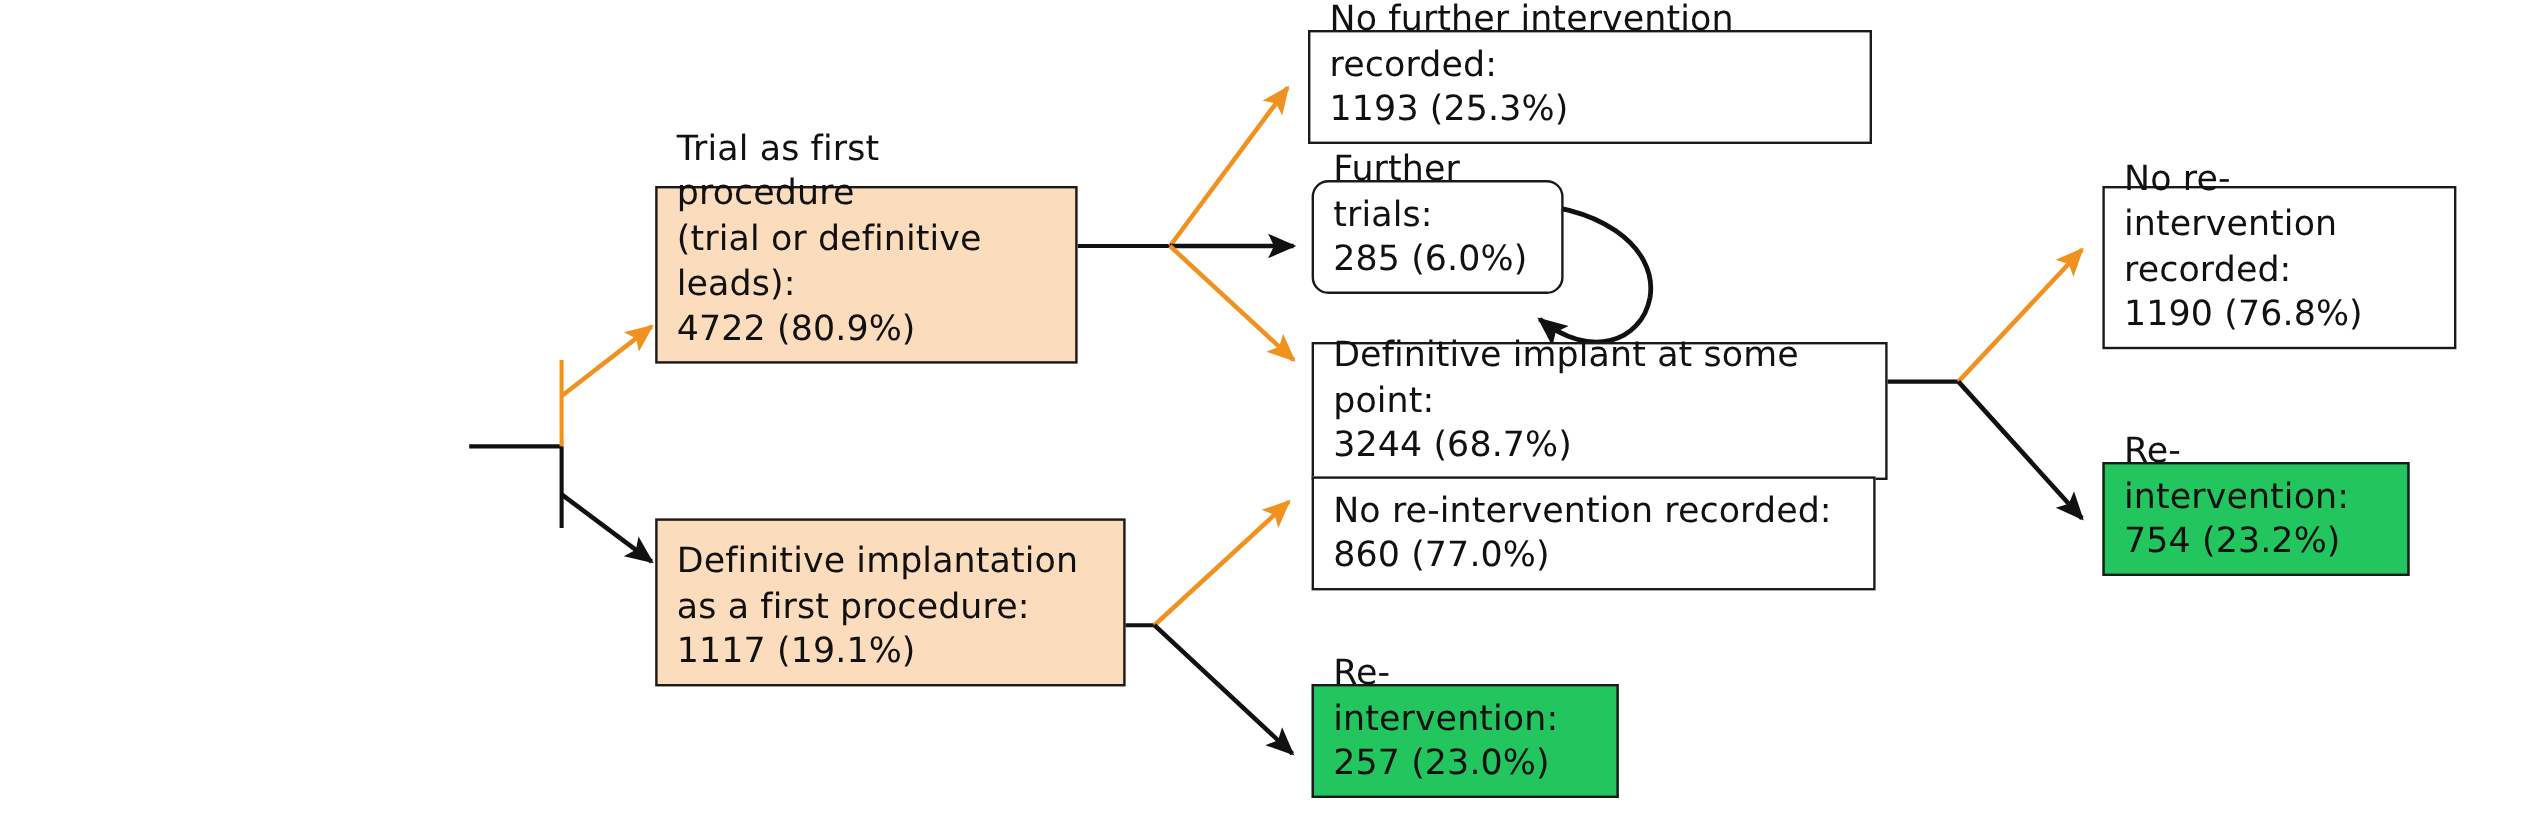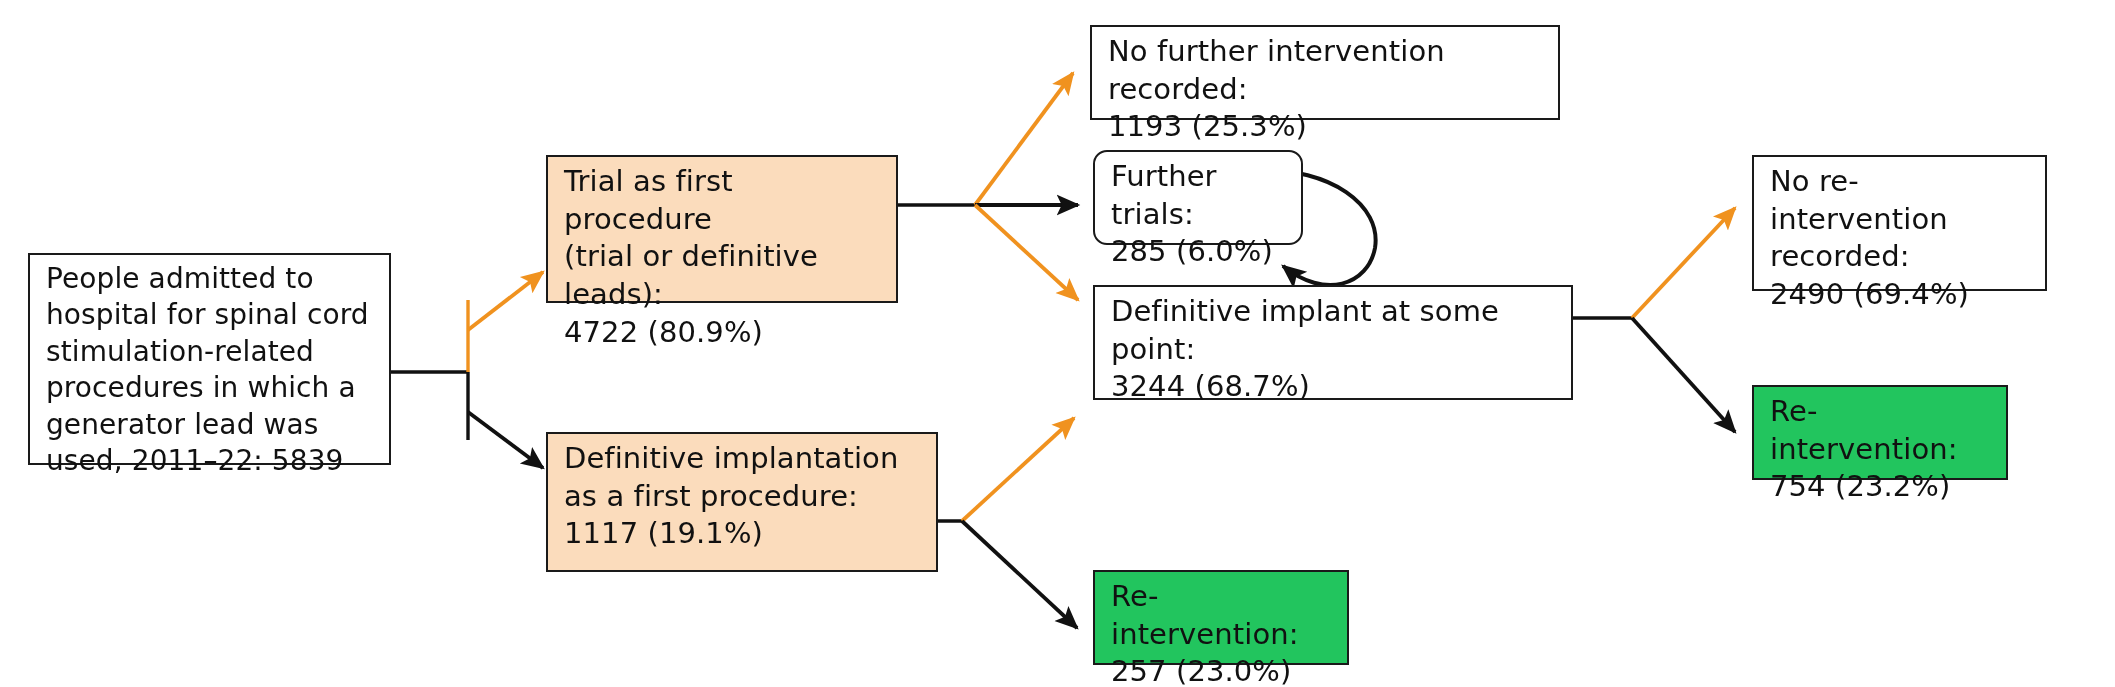--- a/index.html
+++ b/index.html
@@ -27,21 +27,21 @@
     height: 687px;
     pointer-events: none;
   }
   .node {
     position: absolute;
     box-sizing: border-box;
     border: 2.5px solid #1a1a1a;
     background: #ffffff;
     display: flex;
     flex-direction: column;
-    justify-content: flex-start;
+    justify-content: flex-end;
     padding: 6px 14px 8px 16px;
     font-size: 29px;
     line-height: 1.30;
     letter-spacing: 0.1px;
     white-space: pre-line;
     z-index: 2;
   }
   .node.peach  { background: #fbdcbc; }
   .node.salmon { background: #22c55e; }
   .node .txt { display: block; }
@@ -93,28 +93,20 @@
 
     <g>
       <path d="M898,521 L962,521" stroke="#111111" stroke-width="3.4" fill="none"></path>
     </g>
 
     <path d="M962,521 L1074,418" stroke="#f0921f" stroke-width="3.8" fill="none" marker-end="url(#ah-orange)"></path>
 
     <path d="M962,521 L1077,628" stroke="#111111" stroke-width="3.8" fill="none" marker-end="url(#ah-black)"></path>
   </svg>
 
-  <div class="node" style="left:28px; top:253px; width:363px; height:212px; font-size:28px;">
-    <span class="txt">People admitted to
-hospital  for spinal cord
-stimulation-related
-procedures in which a
-generator lead was
-used, 2011–22: 5839</span>
-  </div>
 
   <div class="node peach" style="left:546px; top:155px; width:352px; height:148px;">
     <span class="txt">Trial as first procedure
 (trial or definitive leads):
 4722 (80.9%)</span>
   </div>
 
   <div class="node peach" style="left:546px; top:432px; width:392px; height:140px;">
     <span class="txt">Definitive implantation
 as a first procedure:
@@ -129,30 +121,34 @@
   <div class="node" style="left:1093px; top:150px; width:210px; height:95px;border-radius:14px;">
     <span class="txt">Further trials:
 285 (6.0%)</span>
   </div>
 
   <div class="node" style="left:1093px; top:285px; width:480px; height:115px;">
     <span class="txt">Definitive implant at some point:
 3244 (68.7%)</span>
   </div>
 
+  <div class="node" style="left:1093px; top:397px; width:470px; height:95px;">
+    <span class="txt">No re-intervention recorded:
+860 (77.0%)</span>
+  </div>
 
   <div class="node salmon" style="left:1093px; top:570px; width:256px; height:95px;">
     <span class="txt">Re-intervention:
 257 (23.0%)</span>
   </div>
 
   <div class="node" style="left:1752px; top:155px; width:295px; height:136px;">
     <span class="txt">No re-intervention
 recorded:
-2490 (69.4%)</span>
+1190 (76.8%)</span>
   </div>
 
   <div class="node salmon" style="left:1752px; top:385px; width:256px; height:95px;">
     <span class="txt">Re-intervention:
 754 (23.2%)</span>
   </div>
 
 </div>
 
 </body></html>

